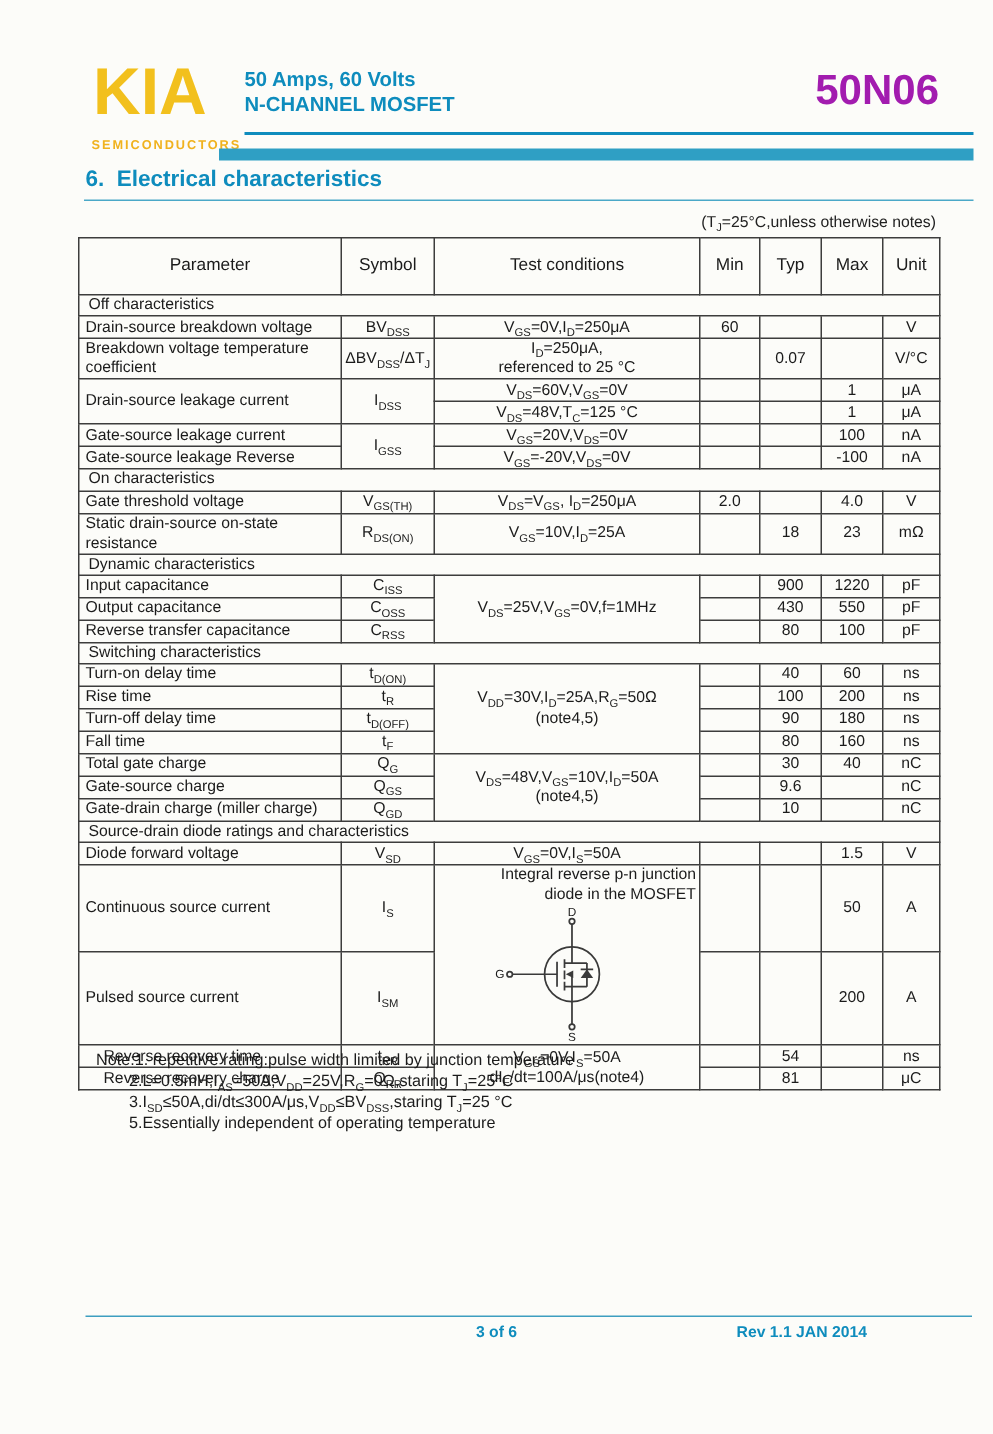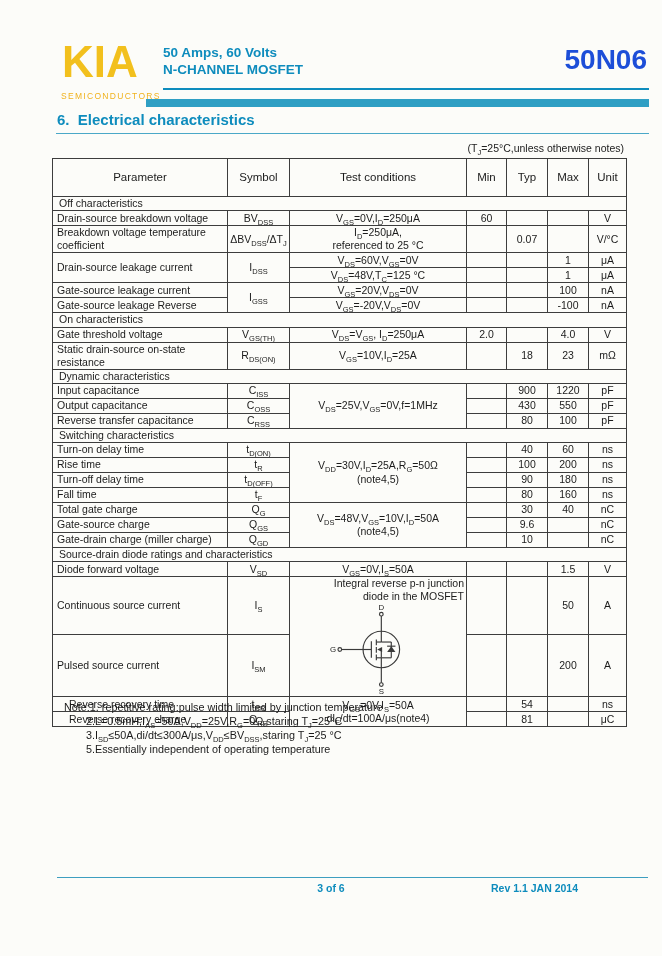--- a/index.html
+++ b/index.html
@@ -2,23 +2,23 @@
 <html><head>
 <meta charset="utf-8">
 <style>
   * { box-sizing: border-box; }
   html, body { margin: 0; padding: 0; }
   body { font-family: "Liberation Sans", sans-serif; background: #e9e9e6; }
   .page { position: relative; width: 662px; height: 956px; background: #fcfcf9; color: #1e1e1e; overflow: hidden; }
 
   
   .logo { position: absolute; left: 62px; top: 40px; font-size: 44px; font-weight: bold; color: #f2c01d; line-height: 1; }
-  .logo-sub { position: absolute; left: 61px; top: 91px; font-size: 8.5px; font-weight: normal; color: #f0b21e; letter-spacing: 1.3px; }
+  .logo-sub { position: absolute; left: 61px; top: 91px; font-size: 8.5px; font-weight: bold; color: #f0b21e; letter-spacing: 1.3px; }
   .subtitle { position: absolute; left: 163px; top: 45px; font-size: 13.5px; font-weight: bold; color: #0e8cbd; line-height: 1.25; }
-  .part-number { position: absolute; right: 15px; top: 46px; font-size: 28px; font-weight: 600; color: #1d4ed8; line-height: 1; }
+  .part-number { position: absolute; right: 36px; top: 46px; font-size: 28px; font-weight: 600; color: #a21caf; line-height: 1; }
   .rule-thin { position: absolute; left: 163px; right: 13px; top: 88px; height: 2px; background: #0e8cbd; }
   .rule-thick { position: absolute; left: 146px; right: 13px; top: 99px; height: 8px; background: #2f9fc4; }
 
   .section-title { position: absolute; left: 57px; top: 111px; margin: 0; font-size: 15px; font-weight: bold; color: #0e8cbd; white-space: pre-wrap; }
   .section-underline { position: absolute; left: 56px; right: 13px; top: 133px; height: 1px; background: #4aa8c8; }
   .cond-note { position: absolute; right: 38px; top: 142px; font-size: 10.5px; color: #222; }
 
   
   .spec-table { position: absolute; left: 52px; top: 158px; width: 574px; border-collapse: collapse; table-layout: fixed; font-size: 10.5px; color: #1b1b1b; }
   .spec-table th, .spec-table td { border: 1px solid #3d3d3d; padding: 0 2px; text-align: center; vertical-align: middle; line-height: 1.25; overflow: hidden; }

